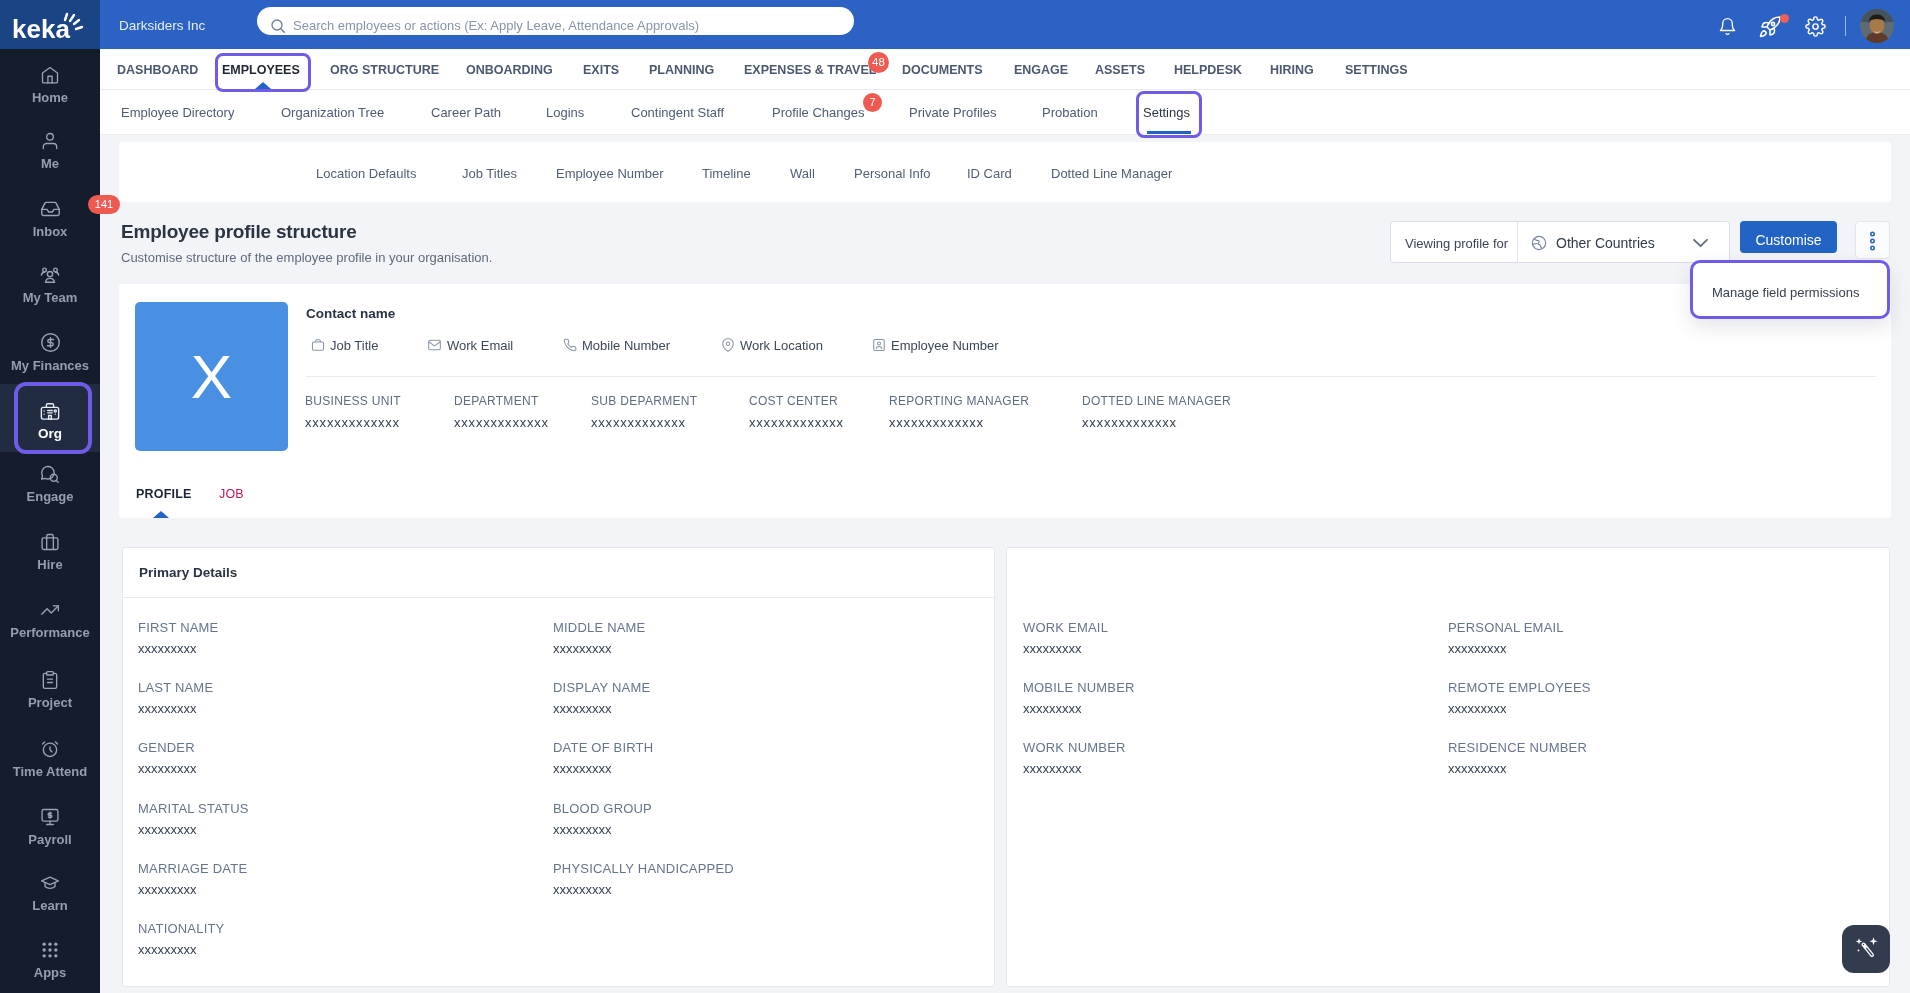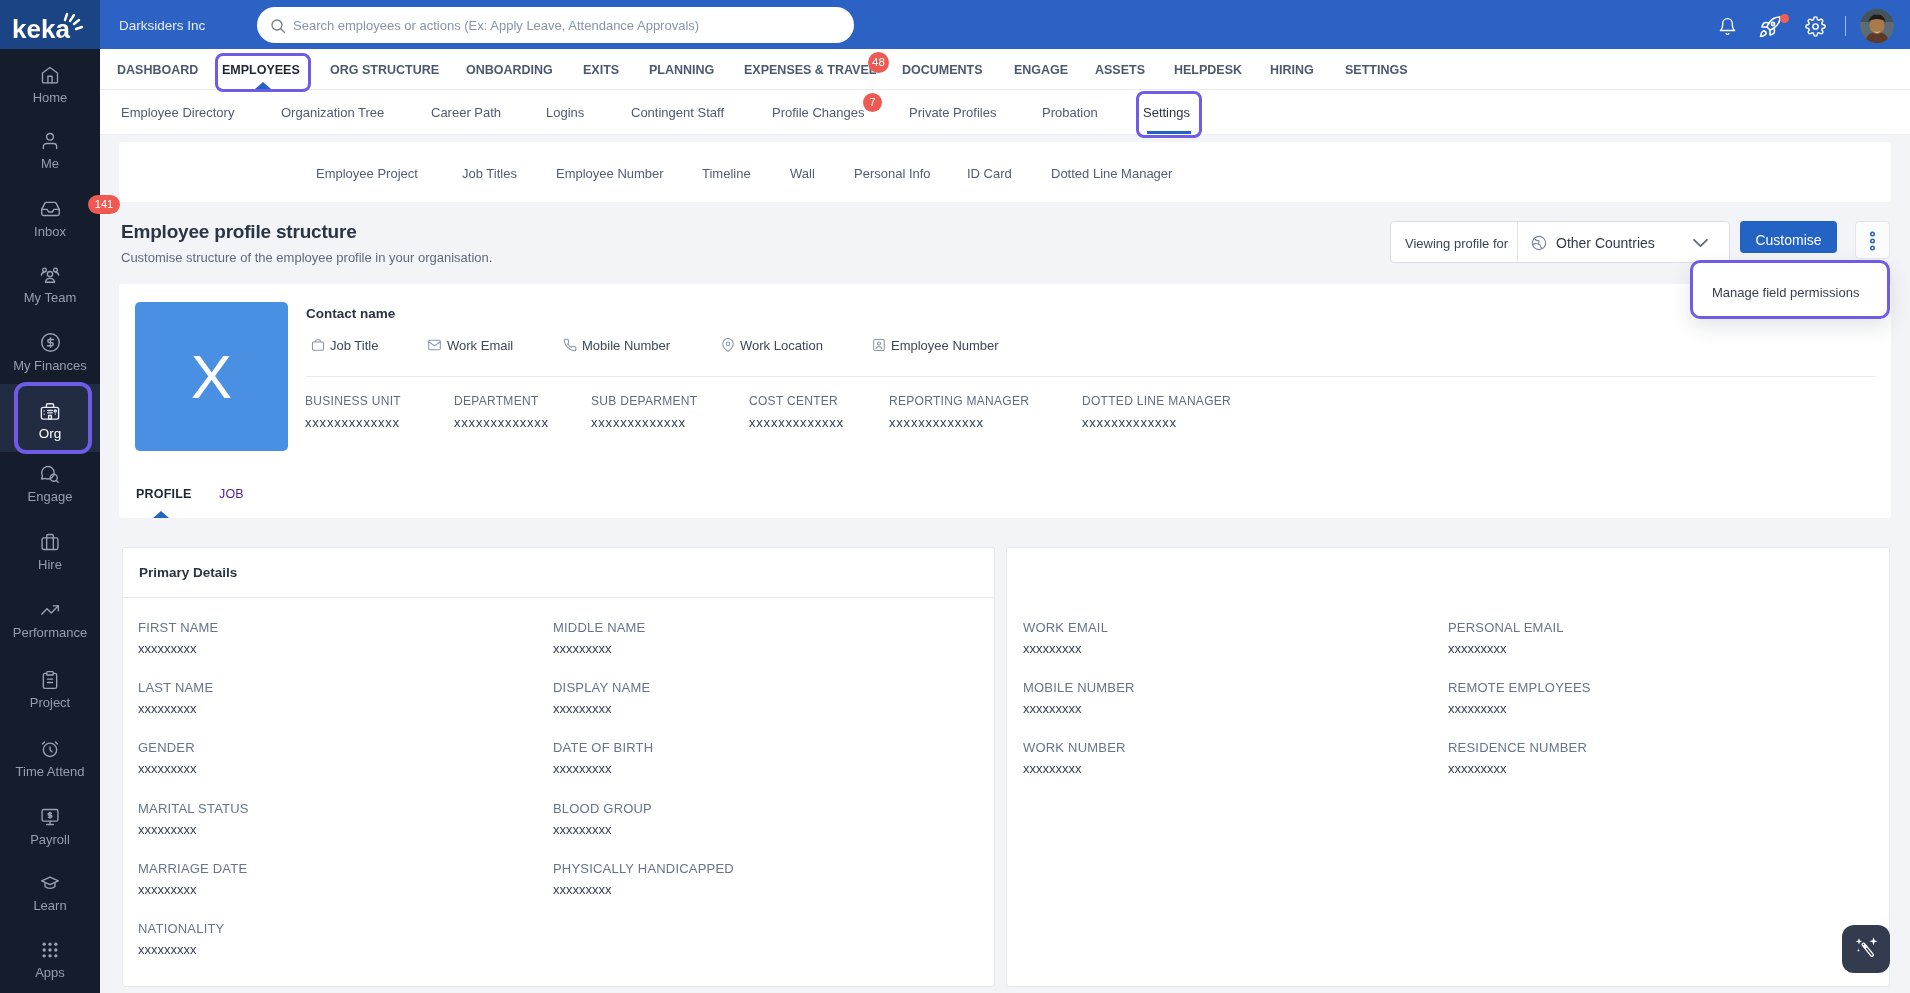--- a/index.html
+++ b/index.html
@@ -4,30 +4,30 @@
 <style>
 * { margin:0; padding:0; box-sizing:border-box; }
 html,body { width:1910px; height:993px; overflow:hidden; }
 body { font-family:"Liberation Sans", sans-serif; background:#f2f4f7; position:relative; }
 
 
 #topbar { position:absolute; left:0; top:0; width:1910px; height:49px; background:#2b62c3; z-index:30; }
 #logoblock { position:absolute; left:0; top:0; width:100px; height:49px; background:#1a4484; }
 #logo { position:absolute; left:11px; top:8px; }
 #coname { position:absolute; left:119px; top:18px; font-size:13.5px; color:#e8eefb; }
-#search { position:absolute; left:257px; top:7px; width:597px; height:36px; background:#fff; border-radius:18px; }
+#search { position:absolute; left:257px; top:7px; width:597px; height:28px; background:#fff; border-radius:18px; }
 #search .ph { position:absolute; left:36px; top:11px; font-size:13px; color:#8795aa; white-space:nowrap; }
 #search svg { position:absolute; left:16px; top:10px; }
 .topico { position:absolute; top:16px; }
 #tsep { position:absolute; left:1845px; top:16px; width:1px; height:20px; background:rgba(255,255,255,.55); }
 #avatar { position:absolute; left:1860px; top:9px; width:34px; height:34px; border-radius:50%; overflow:hidden; }
 
 
 #sidebar { position:absolute; left:0; top:49px; width:100px; height:944px; background:#151d2d; z-index:20; }
-.sitem { position:absolute; left:0; width:100px; text-align:center; color:#959eb0; }
+.sitem { position:absolute; left:0; width:100px; text-align:center; color:#959eb0;font-weight:bold; }
 .sitem svg { display:block; margin:0 auto 5px auto; }
 .sitem .lbl { font-size:13px; }
 #orgrow { position:absolute; left:0; top:335px; width:100px; height:68px; background:#212b42; }
 #orgbox { position:absolute; left:14px; top:333px; width:78px; height:72px; border:4px solid #6e5ce6; border-radius:12px; }
 .badge { position:absolute; background:#ee5a52; color:#fff; border-radius:9px; font-size:11px; line-height:18px; text-align:center; }
 
 
 #nav { position:absolute; left:100px; top:49px; width:1810px; height:41px; background:#fff; border-bottom:1px solid #e8ebf0; z-index:10; }
 .navitem { position:absolute; top:14px; font-size:12.5px; font-weight:bold; color:#4b5870; letter-spacing:0; white-space:nowrap; }
 #empbox { position:absolute; left:115px; top:4px; width:96px; height:39px; border:3px solid #6e5ce6; border-radius:8px; background:#fff; z-index:2; }
@@ -58,40 +58,40 @@
 #band { position:absolute; left:119px; top:284px; width:1772px; height:234px; background:#fff; border-radius:3px; z-index:4; }
 #bluesq { position:absolute; left:16px; top:18px; width:153px; height:149px; background:#4a90e2; border-radius:5px; color:#fff; font-size:62px; text-align:center; line-height:149px; }
 #ename { position:absolute; left:187px; top:22px; font-size:13.5px; font-weight:bold; color:#2a3342; }
 .pinfo { position:absolute; top:54px; font-size:13px; color:#3d4859; white-space:nowrap; }
 .pinfo svg { vertical-align:-2px; margin-right:5px; }
 #banddiv { position:absolute; left:187px; top:92px; width:1570px; height:1px; background:#e8ebf0; }
 .colgrp { position:absolute; top:110px; }
 .colgrp .cl { font-size:12px; color:#5d6c83; letter-spacing:.3px; white-space:nowrap; }
 .colgrp .cv { margin-top:7px; font-size:13px; letter-spacing:.8px; color:#323e50; }
 #ptab1 { position:absolute; left:17px; top:203px; font-size:12.5px; font-weight:bold; color:#1e2635; letter-spacing:.2px; }
-#ptab2 { position:absolute; left:100px; top:203px; font-size:12.5px; color:#4c1d95; letter-spacing:.2px; }
+#ptab2 { position:absolute; left:100px; top:203px; font-size:12.5px; color:#be185d; letter-spacing:.2px; }
 #ptri { position:absolute; left:34px; top:227px; width:0; height:0; border-left:8px solid transparent; border-right:8px solid transparent; border-bottom:7px solid #2263c3; }
 
 
 .card { position:absolute; top:547px; height:440px; background:#fff; border:1px solid #e5e8ee; border-radius:3px; }
 #card1 { left:122px; width:873px; }
 #card2 { left:1006px; width:884px; }
 .chead { position:absolute; left:0; top:0; width:100%; height:50px; border-bottom:1px solid #e8ebf0; }
 .chead .t { position:absolute; left:16px; top:17px; font-size:13.5px; font-weight:bold; color:#2b3443; }
 .fld { position:absolute; }
 .fld .fl { font-size:13px; color:#66758d; letter-spacing:.2px; white-space:nowrap; }
 .fld .fv { margin-top:6px; font-size:13px; color:#333f51; }
 
 #wand { position:absolute; left:1842px; top:925px; width:48px; height:48px; background:#333c4f; border-radius:12px; z-index:50; }
 </style>
 </head>
 <body>
 
 <div id="tabband">
-  <div class="tbitem" style="left:197px">Employee Project</div>
+  <div class="tbitem" style="left:197px">Location Defaults</div>
   <div class="tbitem" style="left:343px">Job Titles</div>
   <div class="tbitem" style="left:437px">Employee Number</div>
   <div class="tbitem" style="left:583px">Timeline</div>
   <div class="tbitem" style="left:671px">Wall</div>
   <div class="tbitem" style="left:735px">Personal Info</div>
   <div class="tbitem" style="left:848px">ID Card</div>
   <div class="tbitem" style="left:932px">Dotted Line Manager</div>
 </div>
 <div id="subnav">
   <div class="subitem" style="left:21px">Employee Directory</div>

